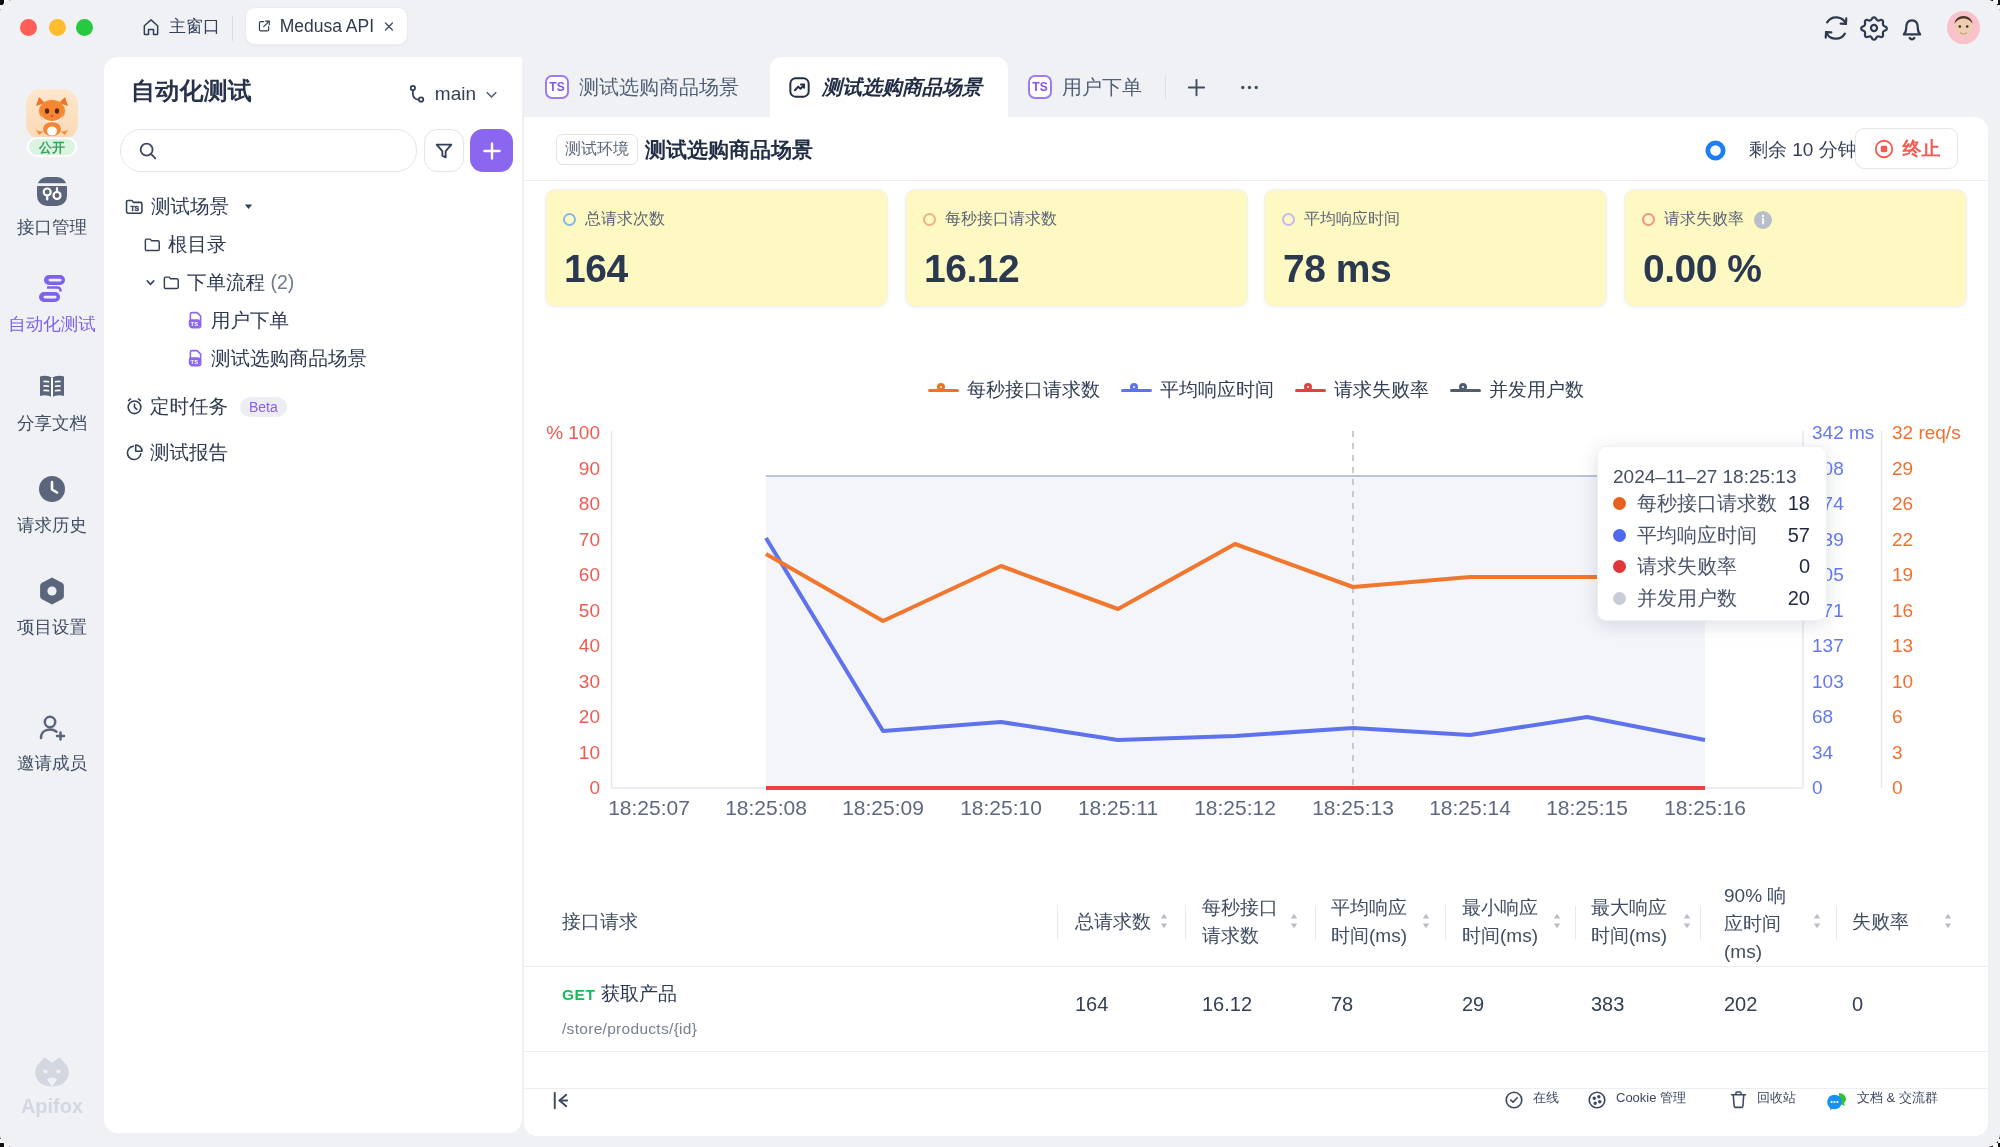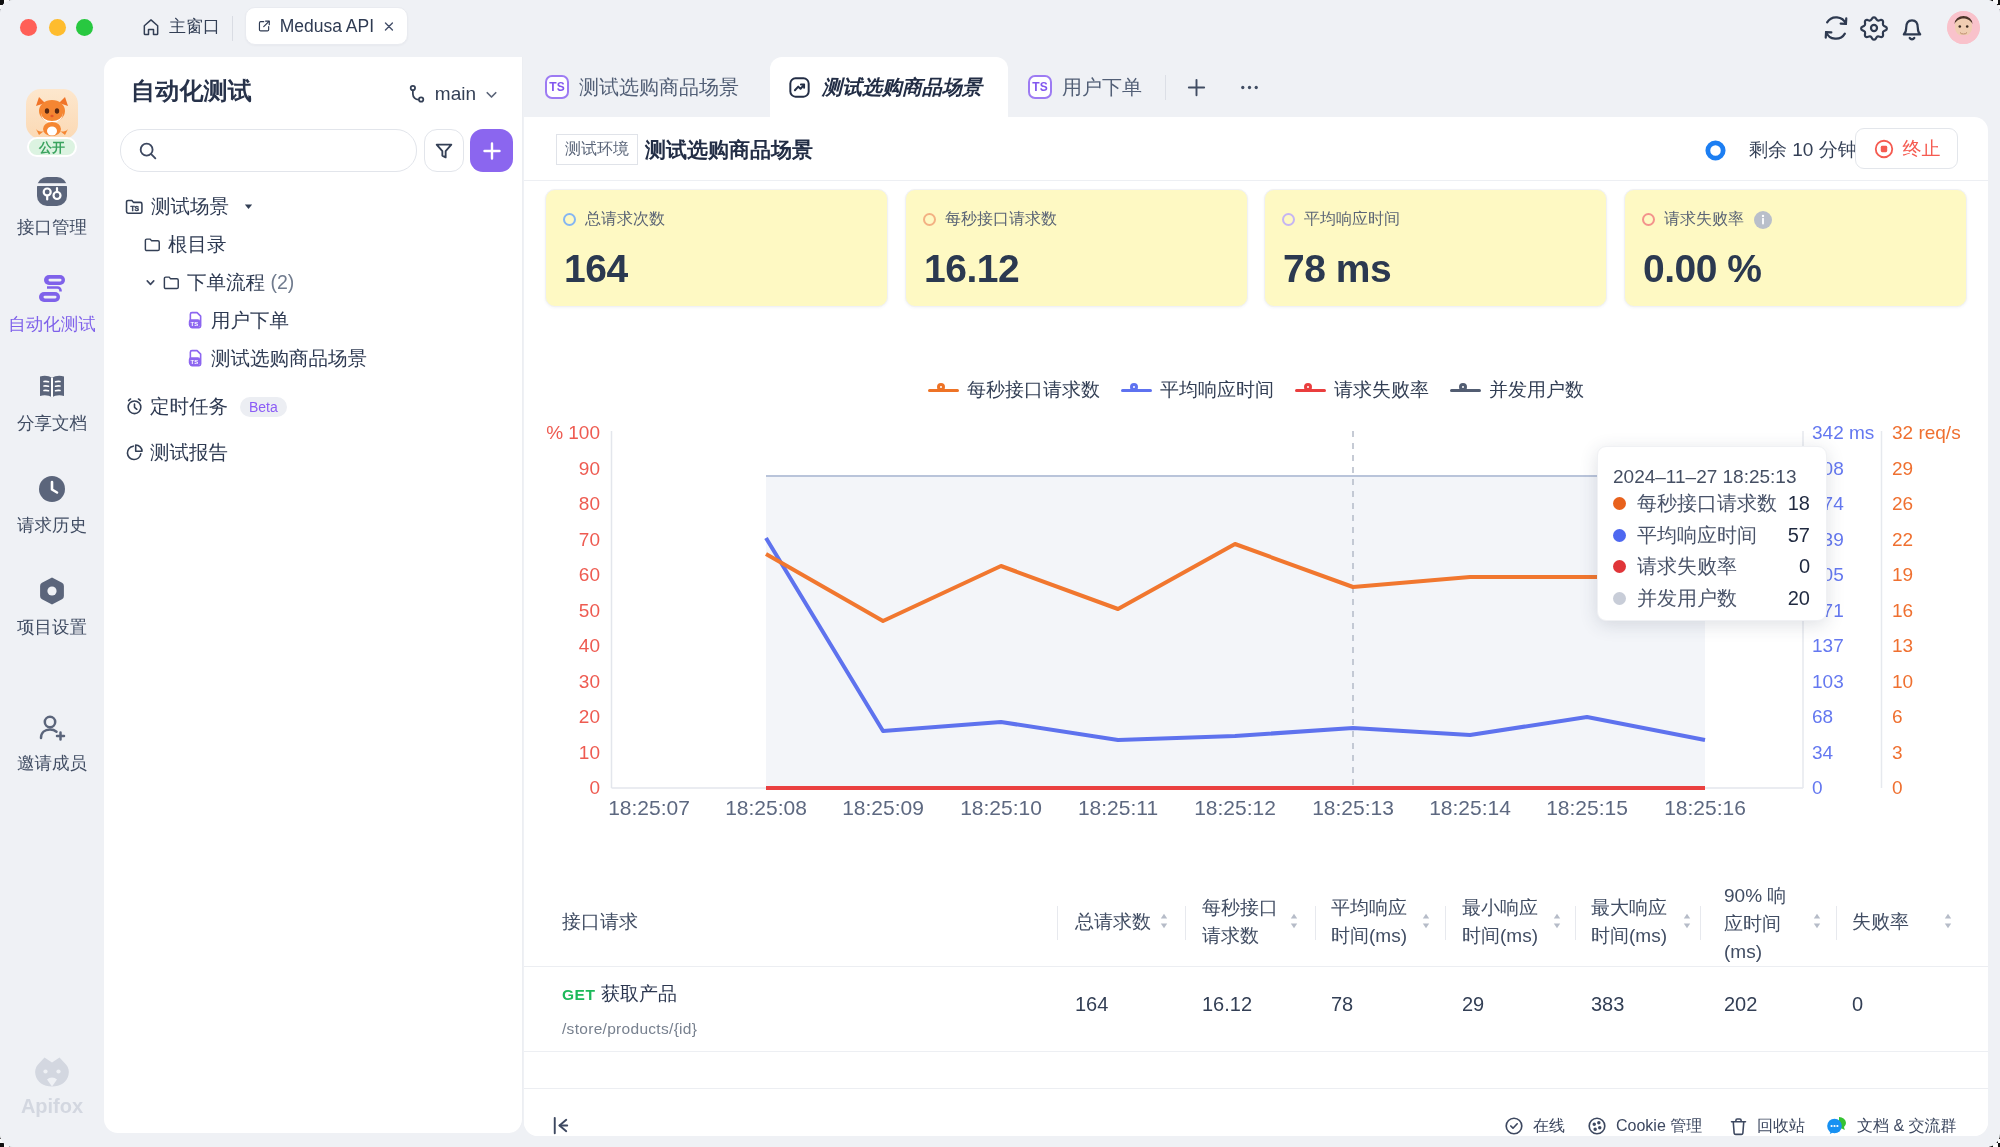--- a/index.html
+++ b/index.html
@@ -32,24 +32,24 @@
 .beta{background:#eceef3;color:#8b5cf6;font-size:14px;border-radius:10px;padding:2px 9px;margin-left:6px}
 
 #main{position:absolute;left:524px;top:117px;width:1464px;height:1019px;background:#fff;border-radius:0 14px 14px 14px}
 
 #tabbar{position:absolute;left:524px;top:57px;width:1464px;height:60px}
 .tab{position:absolute;top:0;height:60px;display:flex;align-items:center;gap:10px;font-size:20px;color:#414d63}
 #tab2{left:246px;width:238px;background:#fff;border-radius:12px 12px 0 0;padding-left:17px;font-weight:700;font-style:italic;color:#222d45}
 .tsbadge{width:24px;height:24px;border-radius:7px;border:2px solid #9d7bf3;color:#8257ef;font-size:12px;font-weight:700;display:flex;align-items:center;justify-content:center;background:#fff}
 
 #hdr{position:absolute;left:0;top:0;width:1464px;height:64px;border-bottom:1px solid #edeff3}
-#envtag{position:absolute;left:32px;top:17px;width:82px;height:31px;border:1px solid #e0e3e9;border-radius:0;font-size:16px;color:#596478;display:flex;align-items:center;justify-content:center}
+#envtag{position:absolute;left:32px;top:17px;width:82px;height:31px;border:1px solid #e0e3e9;border-radius:7px;font-size:16px;color:#596478;display:flex;align-items:center;justify-content:center}
 #hdr-title{position:absolute;left:121px;top:19px;font-size:21px;font-weight:600;color:#222d45}
 #remain{position:absolute;left:1180px;top:20px;display:flex;align-items:center;gap:22px;font-size:19px;color:#333f55}
-#stopbtn{position:absolute;left:1331px;top:11px;width:103px;height:41px;background:#fff;border:1px solid #e3e6eb;border-radius:9px;display:flex;align-items:center;justify-content:center;gap:8px;color:#f55b51;font-size:19px;font-weight:400}
+#stopbtn{position:absolute;left:1331px;top:11px;width:103px;height:41px;background:#fff;border:1px solid #e3e6eb;border-radius:9px;display:flex;align-items:center;justify-content:center;gap:8px;color:#f55b51;font-size:19px;font-weight:700}
 
 .card{position:absolute;top:72px;width:343px;height:118px;background:#fef9c3;border:1px solid #f0f1f5;border-radius:10px;box-shadow:0 1px 3px rgba(45,55,80,.05)}
 .card .lab{position:absolute;left:17px;top:19px;display:flex;align-items:center;gap:9px;font-size:16px;color:#5b6576}
 .card .ring{width:13px;height:13px;border-radius:50%;border:2.5px solid}
 .card .num{position:absolute;left:18px;top:57px;font-size:39px;font-weight:600;color:#2b3950;letter-spacing:-0.5px}
 
 #legend{position:absolute;left:0;top:260px;width:1464px;display:flex;justify-content:center;gap:21px;font-size:19px;color:#333f55}
 .lgi{display:flex;align-items:center;gap:8px}
 .lgsym{position:relative;width:31px;height:14px}
 .lgsym .bar{position:absolute;left:0;top:5.5px;width:31px;height:3.5px;border-radius:2px}
@@ -62,21 +62,21 @@
 .ttr .v{margin-left:auto;font-weight:400;color:#1f2940}
 
 #tbl{position:absolute;left:0;top:749px;width:1464px}
 .th{position:absolute;color:#414d63;font-size:19px;line-height:28px}
 .td{position:absolute;color:#333f55;font-size:20px}
 .coldiv{position:absolute;width:1px;background:#e7e9ee}
 #tline1{position:absolute;left:0px;top:100px;width:1464px;height:1px;background:#eceef2}
 #tline2{position:absolute;left:0px;top:185px;width:1464px;height:1px;background:#edeff3}
 
 #bbar{position:absolute;left:0;top:971px;width:1464px;height:48px;border-top:1px solid #eceef2;background:#fff;border-radius:0 0 14px 14px}
-.bitem{position:absolute;top:0;height:48px;display:flex;align-items:flex-end;gap:8px;font-size:16px;color:#3d4860;white-space:nowrap}
+.bitem{position:absolute;top:0;height:48px;display:flex;align-items:flex-start;gap:8px;font-size:13px;color:#3d4860;white-space:nowrap}
 svg{display:block}
 </style></head>
 <body>
 <div id="topbar">
   <div class="tl" style="left:20px;background:#ff5f57"></div>
   <div class="tl" style="left:49px;background:#febc2e"></div>
   <div class="tl" style="left:76px;background:#28c840"></div>
   <div id="home">
       <svg width="20" height="20" viewBox="0 0 24 24" fill="none" stroke="#333f55" stroke-width="1.8" stroke-linejoin="round">
         <path d="M4 10.5 12 3.5 20 10.5 V20 a1 1 0 0 1 -1 1 H15 v-6 h-6 v6 H5 a1 1 0 0 1 -1 -1 Z"></path>

